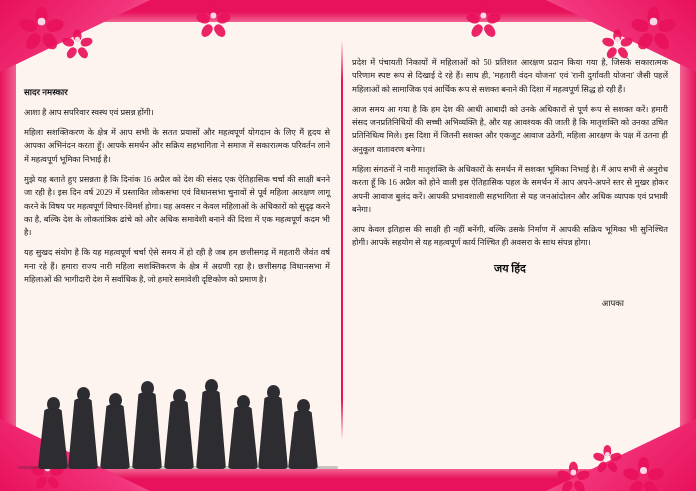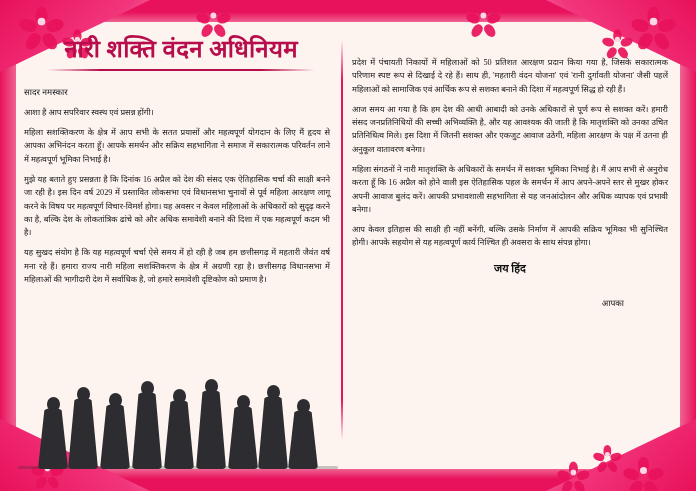--- a/index.html
+++ b/index.html
@@ -169,21 +169,21 @@
   }
 
   .salutation {
     font-size: 9px;
     font-weight: bold;
     color: #111;
     margin-bottom: 6px;
   }
   .greeting {
     font-size: 8.6px;
-    font-weight: normal;
+    font-weight: bold;
     margin-bottom: 6px;
   }
 
   .divider-v {
     position: absolute;
     left: 341px;
     top: 40px;
     width: 2px;
     height: 400px;
     background: linear-gradient(180deg, rgba(232,17,91,0) 0%, #e8115b 10%, #e8115b 90%, rgba(232,17,91,0) 100%);
@@ -360,24 +360,20 @@
     </div>
   <div class="flower f10">
       <span></span>
       <span></span>
       <span></span>
       <span></span>
       <span></span>
       <i></i>
     </div>
 
-  <div class="title-wrap">
-    <div class="title">नारी शक्ति वंदन अधिनियम</div>
-    <div class="title-rule"></div>
-  </div>
 
   <div class="divider-v"></div>
 
   <div class="col col-left">
     <div class="greeting">सादर नमस्कार</div>
     <p>आशा है आप सपरिवार स्वस्थ एवं प्रसन्न होंगी।</p>
     <p>महिला सशक्तिकरण के क्षेत्र में आप सभी के सतत प्रयासों और महत्वपूर्ण योगदान के लिए मैं हृदय से आपका अभिनंदन करता हूँ। आपके समर्थन और सक्रिय सहभागिता ने समाज में सकारात्मक परिवर्तन लाने में महत्वपूर्ण भूमिका निभाई है।</p>
     <p>मुझे यह बताते हुए प्रसन्नता है कि दिनांक 16 अप्रैल को देश की संसद एक ऐतिहासिक चर्चा की साक्षी बनने जा रही है। इस दिन वर्ष 2029 में प्रस्तावित लोकसभा एवं विधानसभा चुनावों से पूर्व महिला आरक्षण लागू करने के विषय पर महत्वपूर्ण विचार-विमर्श होगा। यह अवसर न केवल महिलाओं के अधिकारों को सुदृढ़ करने का है, बल्कि देश के लोकतांत्रिक ढांचे को और अधिक समावेशी बनाने की दिशा में एक महत्वपूर्ण कदम भी है।</p>
     <p>यह सुखद संयोग है कि यह महत्वपूर्ण चर्चा ऐसे समय में हो रही है जब हम छत्तीसगढ़ में महतारी जैवंत वर्ष मना रहे हैं। हमारा राज्य नारी महिला सशक्तिकरण के क्षेत्र में अग्रणी रहा है। छत्तीसगढ़ विधानसभा में महिलाओं की भागीदारी देश में सर्वाधिक है, जो हमारे समावेशी दृष्टिकोण को प्रमाण है।</p>
   </div>

